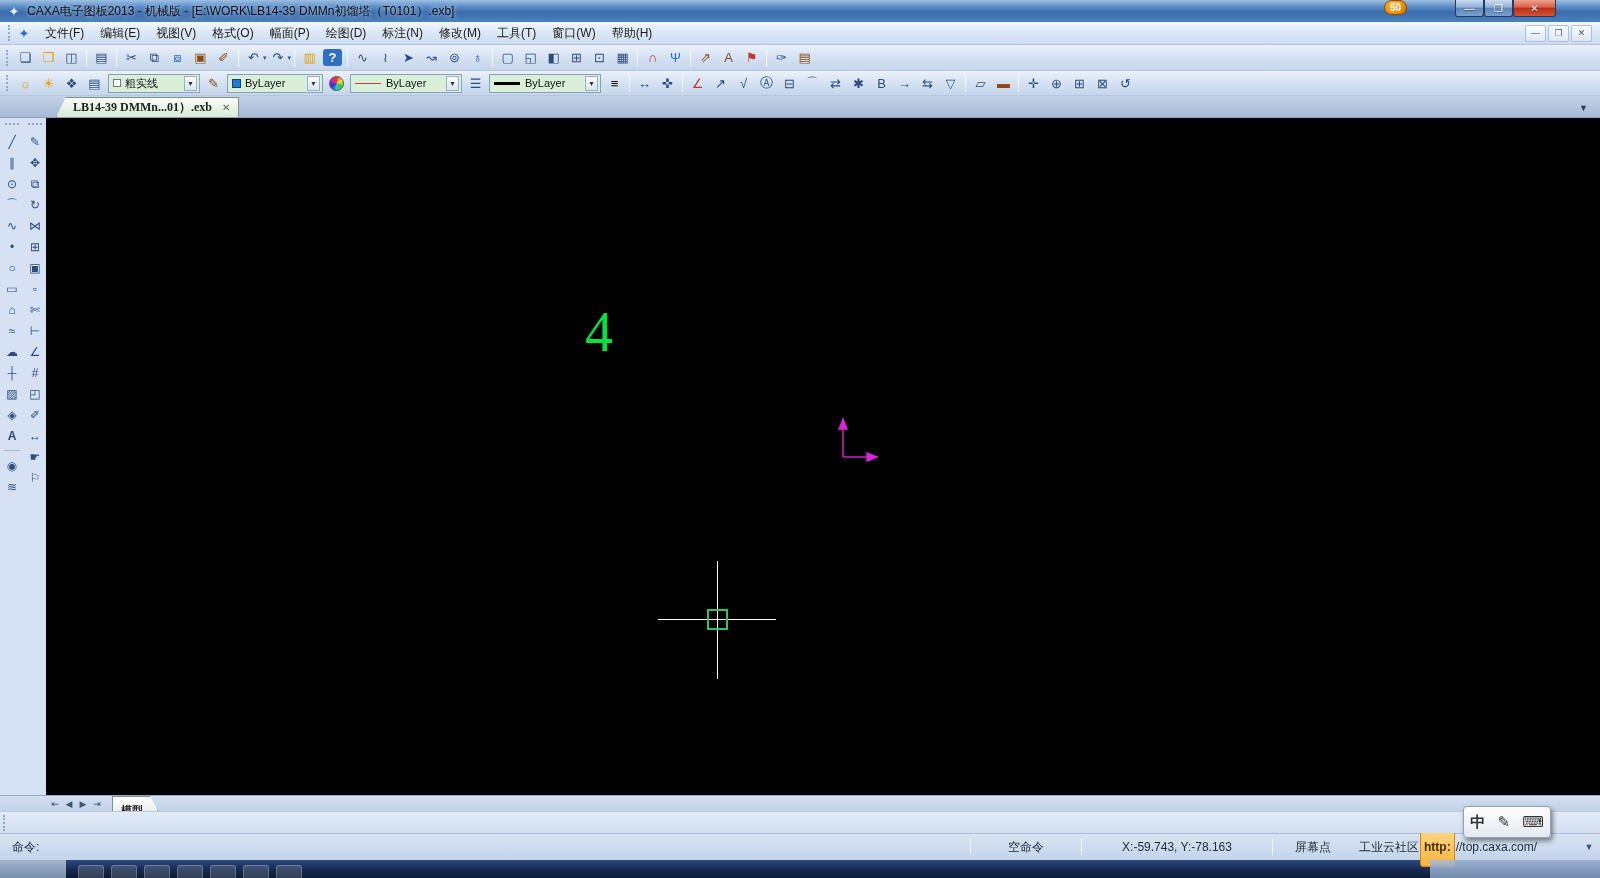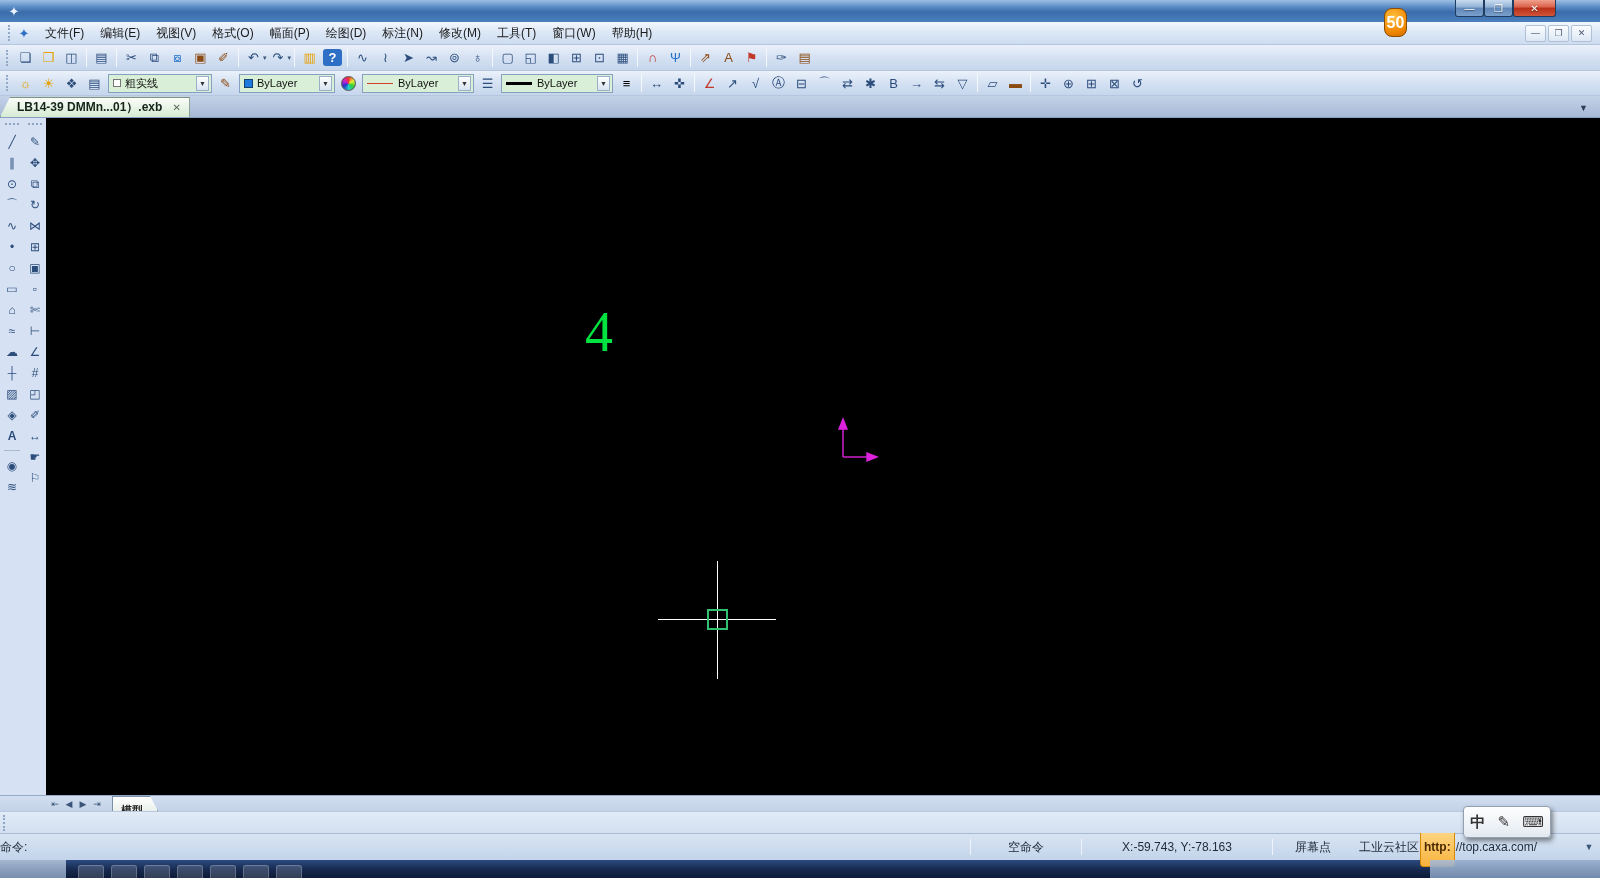--- a/index.html
+++ b/index.html
@@ -7,23 +7,23 @@
     font-family:"Liberation Sans", sans-serif; background:#cfdcf0; }
   #app { position:relative; width:1600px; height:878px; }
 
   
   .titlebar { height:22px; display:flex; align-items:center; padding:0 6px;
     background:linear-gradient(#9dbfe4 0%,#5d8ec7 30%,#3b6cab 55%,#4b80bd 100%);
     position:relative; }
   .app-icon { width:16px; height:16px; margin-right:5px; color:#eaf2ff; font-size:13px;
     display:flex; align-items:center; justify-content:center; }
   .title-text { font-size:12px; color:#06101c; text-shadow:0 0 4px rgba(255,255,255,.85); white-space:nowrap; }
-  .badge50 { position:absolute; left:1384px; top:8px; width:23px; height:29px; border-radius:8px;
+  .badge50 { position:absolute; left:1384px; top:0; width:23px; height:15px; border-radius:8px;
     background:radial-gradient(circle at 40% 30%, #ffc040, #ef8400 70%, #c96a00);
-    border:1px solid #8a4c00; color:#fff; font-size:16px; font-weight:bold;
+    border:1px solid #8a4c00; color:#fff; font-size:10px; font-weight:bold;
     display:flex; align-items:center; justify-content:center; }
   .winbtns { position:absolute; right:44px; top:0; display:flex; }
   .wbtn { width:29px; height:17px; display:flex; align-items:center; justify-content:center;
     font-size:10px; color:#fff; border:1px solid #1f3c60; border-top:none;
     background:linear-gradient(#cadcf0,#8fb0d6 45%,#5f87b8 50%,#7aa0cc);
     border-radius:0 0 3px 3px; text-shadow:0 1px 1px rgba(0,0,0,.5); }
   .wbtn.close { width:43px; background:linear-gradient(#f0a08c,#d9604a 45%,#b92e18 50%,#d05538); }
 
   
   .menubar { height:23px; display:flex; align-items:center; padding-left:4px; font-size:12px;
@@ -56,21 +56,21 @@
   .combo .sw-lwt   { width:26px; height:3px; background:#000; margin-right:5px; }
   .combo .cval { flex:1; white-space:nowrap; }
   .combo .cdd { width:13px; height:15px; margin-left:4px; display:flex; align-items:center;
     justify-content:center; font-size:7px; color:#333; background:linear-gradient(#fdfefe,#d8e4f0);
     border:1px solid #9ab0c8; }
   .colorwheel { width:15px; height:15px; border-radius:50%;
     background:conic-gradient(#e33,#ee3,#3c3,#2cc,#23c,#c2c,#e33); border:1px solid #555; }
 
   
   .tabbar { height:22px; background:linear-gradient(#c4d2e8,#a6b9d6); border-bottom:1px solid #8ba0c0;
-    display:flex; align-items:flex-end; position:relative; }
+    display:flex; align-items:flex-end; padding-left:56px; position:relative;font-family:Liberation Serif, serif; }
   .doctab { height:20px; display:flex; align-items:center; padding:0 8px 0 16px;
     background:linear-gradient(#fbfdf9,#d6ebd3); border:1px solid #7e967e; border-bottom:none;
     clip-path:polygon(10px 0, 100% 0, 100% 100%, 0 100%);
     font-size:12px; font-weight:bold; color:#15241a; }
   .doctab .tclose { margin-left:10px; font-size:10px; color:#5a6a5a; font-weight:normal; }
   .tablist-dd { position:absolute; right:12px; bottom:4px; font-size:9px; color:#2c3e55; }
 
   
   .main { display:flex; height:677px; }
   .palette { width:46px; background:#d6e2f3; display:flex; padding:3px 1px 0 2px; gap:3px; }
@@ -101,21 +101,21 @@
     font-size:11px; font-weight:bold; color:#222; }
 
   
   .cmdstrip { height:22px; background:linear-gradient(#e2ebf7,#d2dff0); border-top:1px solid #b8c8de;
     position:relative; }
   .cmdgrip { position:absolute; left:3px; top:3px; width:4px; height:16px; border-left:2px dotted #90a6c4; }
 
   
   .statusbar { height:27px; display:flex; align-items:center; font-size:12px; color:#1d2a3a;
     background:linear-gradient(#d8e4f3,#c3d4ea); border-top:1px solid #a8bcd6; }
-  .sb-cmd { margin-left:0; }
+  .sb-cmd { margin-left:12px; }
   .sb-sep { width:1px; height:16px; background:#9db2cc; border-right:1px solid #eef4fa; }
   .sb-seg { display:flex; align-items:center; justify-content:center; }
   .seg-mode { width:110px; } .seg-coords { width:190px; } .seg-pick { width:80px;font-family:Liberation Serif, serif; }
   .seg-cloud { width:225px; justify-content:flex-start; padding-left:6px; white-space:nowrap; }
   .url-badge { background:linear-gradient(#ffd98a,#f7b33e); border:1px solid #d98a00; border-radius:3px;
     padding:12px 3px; margin:0 1px; color:#4a2a00; font-weight:bold; }
   .sb-dd { width:22px; text-align:center; font-size:9px; color:#3a5578; }
 
   
   .taskbar { height:18px; display:flex; align-items:flex-end;
@@ -133,20 +133,21 @@
     justify-content:space-around; font-size:15px; color:#333; }
   .ime-mode { font-weight:bold; }
 </style>
 </head>
 <body>
 
 <div id="app">
 
   <div class="titlebar">
     <span class="app-icon">✦</span>
+    <span class="title-text">CAXA电子图板2013 - 机械版 - [E:\WORK\LB14-39 DMMn初馏塔（T0101）.exb]</span>
     <span class="badge50">50</span>
     <span class="winbtns">
       <span class="wbtn">—</span>
       <span class="wbtn">❐</span>
       <span class="wbtn close">✕</span>
     </span>
   </div>
 
   <div class="menubar">
     <span class="grip"></span>
@@ -215,21 +216,21 @@
     <i class="tb">✑</i>
     <i class="tb brown">▤</i>
   </div>
 
   <div class="toolbar row2">
     <span class="grip"></span>
     <i class="tb yellow">☼</i>
     <i class="tb yellow">☀</i>
     <i class="tb">❖</i>
     <i class="tb">▤</i>
-    <span class="combo" style="width:104px">
+    <span class="combo" style="width:92px">
       <span class="sw-layer"></span>
       <span class="cval">粗实线</span>
       <span class="cdd">▼</span>
     </span>
     <i class="tb brown">✎</i>
     <span class="combo" style="width:96px">
       <span class="sw-color"></span>
       <span class="cval">ByLayer</span>
       <span class="cdd">▼</span>
     </span>

